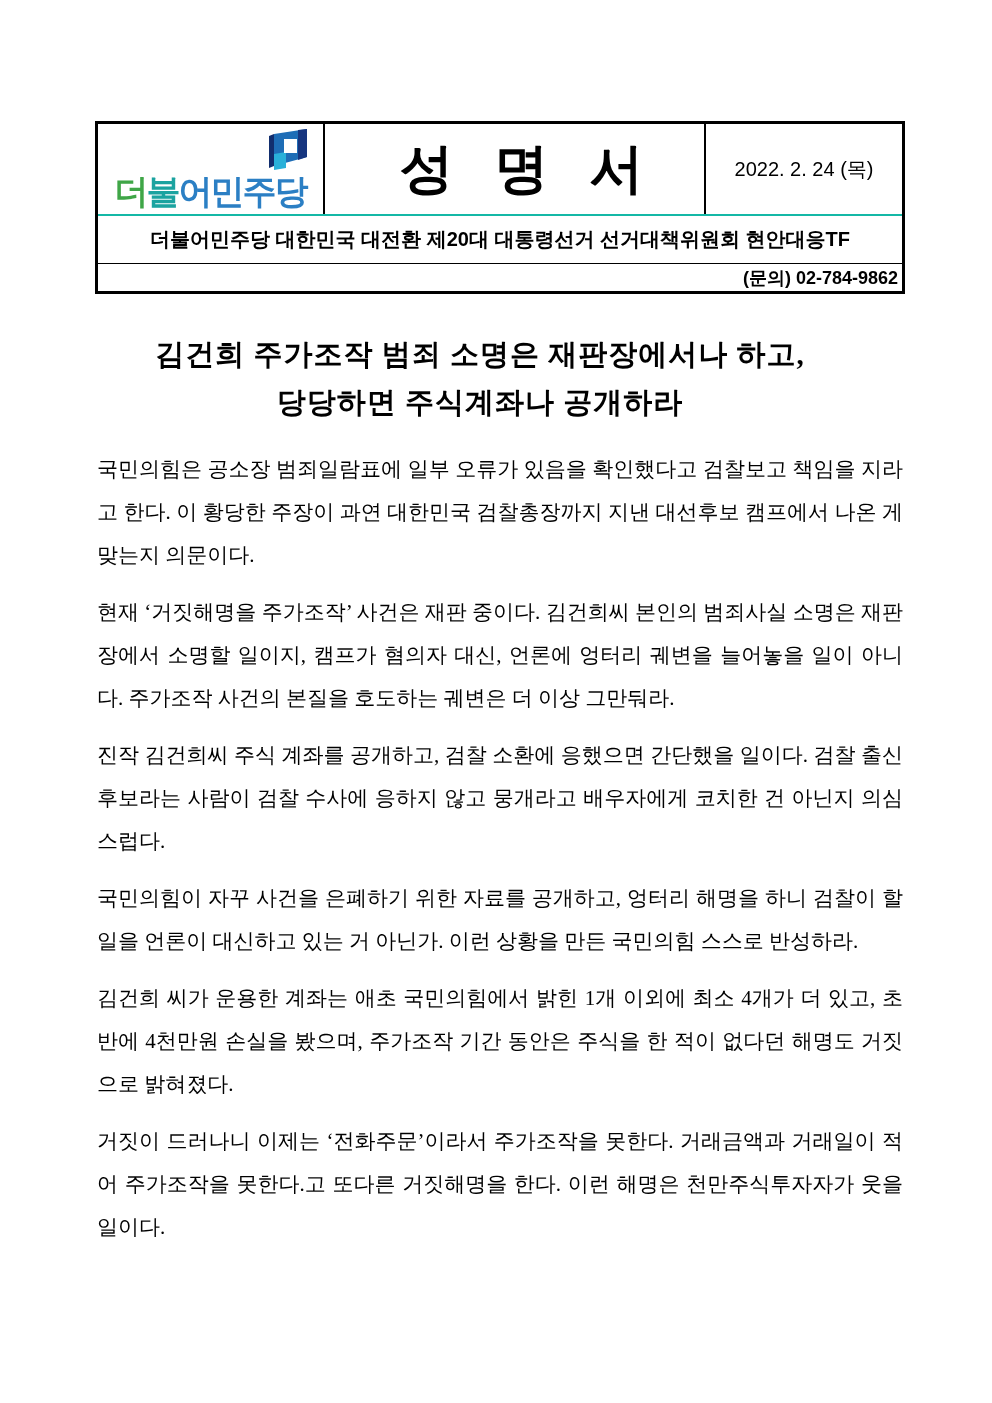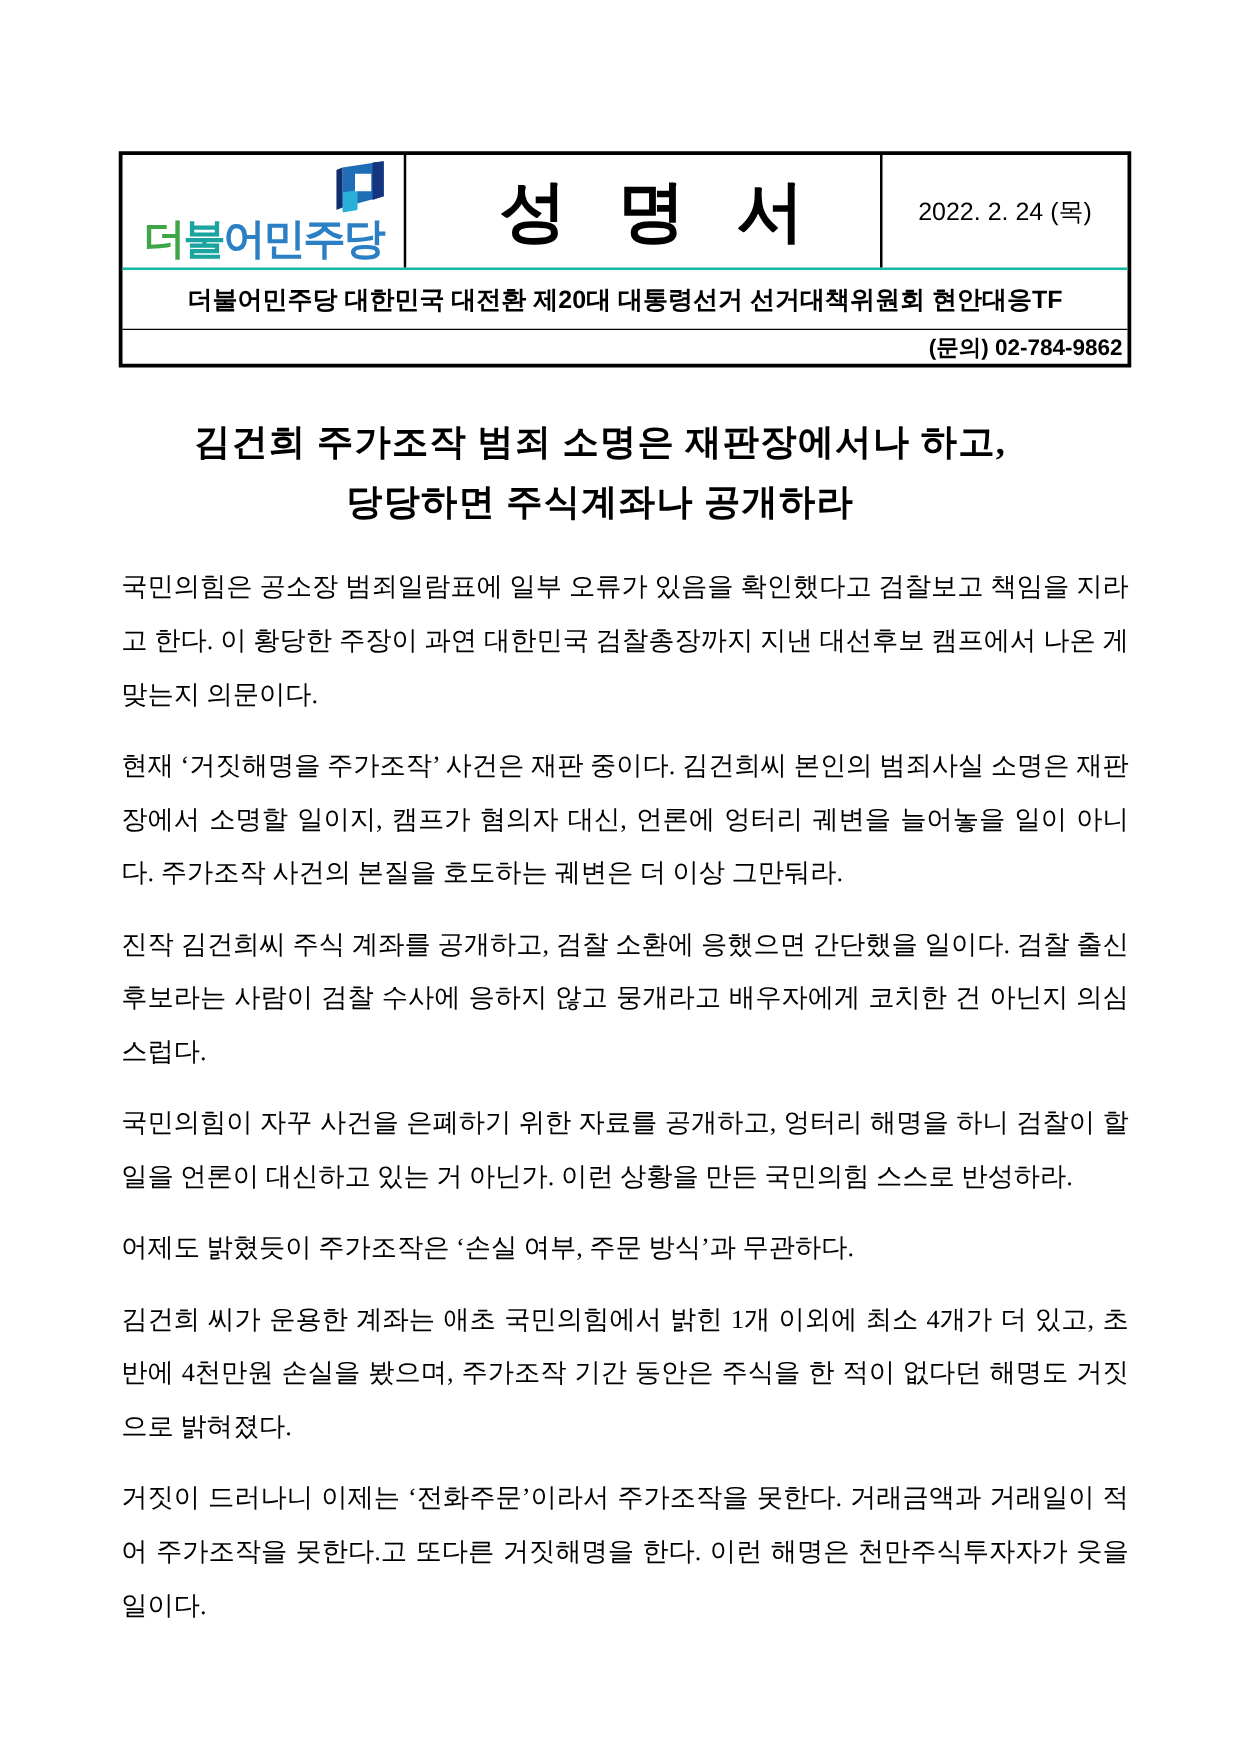--- a/index.html
+++ b/index.html
@@ -135,18 +135,17 @@
   <div class="statement-title">
     <div>김건희 주가조작 범죄 소명은 재판장에서나 하고,</div>
     <div>당당하면 주식계좌나 공개하라</div>
   </div>
 
   <div class="statement-body">
     <p>국민의힘은 공소장 범죄일람표에 일부 오류가 있음을 확인했다고 검찰보고 책임을 지라고 한다. 이 황당한 주장이 과연 대한민국 검찰총장까지 지낸 대선후보 캠프에서 나온 게 맞는지 의문이다.</p>
     <p>현재 ‘거짓해명을 주가조작’ 사건은 재판 중이다. 김건희씨 본인의 범죄사실 소명은 재판장에서 소명할 일이지, 캠프가 혐의자 대신, 언론에 엉터리 궤변을 늘어놓을 일이 아니다. 주가조작 사건의 본질을 호도하는 궤변은 더 이상 그만둬라.</p>
     <p>진작 김건희씨 주식 계좌를 공개하고, 검찰 소환에 응했으면 간단했을 일이다. 검찰 출신 후보라는 사람이 검찰 수사에 응하지 않고 뭉개라고 배우자에게 코치한 건 아닌지 의심스럽다.</p>
     <p>국민의힘이 자꾸 사건을 은폐하기 위한 자료를 공개하고, 엉터리 해명을 하니 검찰이 할 일을 언론이 대신하고 있는 거 아닌가. 이런 상황을 만든 국민의힘 스스로 반성하라.</p>
-    <p>어제도 밝혔듯이 주가조작은 ‘손실 여부, 주문 방식’과 무관하다.</p>
     <p>김건희 씨가 운용한 계좌는 애초 국민의힘에서 밝힌 1개 이외에 최소 4개가 더 있고, 초반에 4천만원 손실을 봤으며, 주가조작 기간 동안은 주식을 한 적이 없다던 해명도 거짓으로 밝혀졌다.</p>
     <p>거짓이 드러나니 이제는 ‘전화주문’이라서 주가조작을 못한다. 거래금액과 거래일이 적어 주가조작을 못한다.고 또다른 거짓해명을 한다. 이런 해명은 천만주식투자자가 웃을 일이다.</p>
   </div>
 
 </div>
 
 </body></html>

